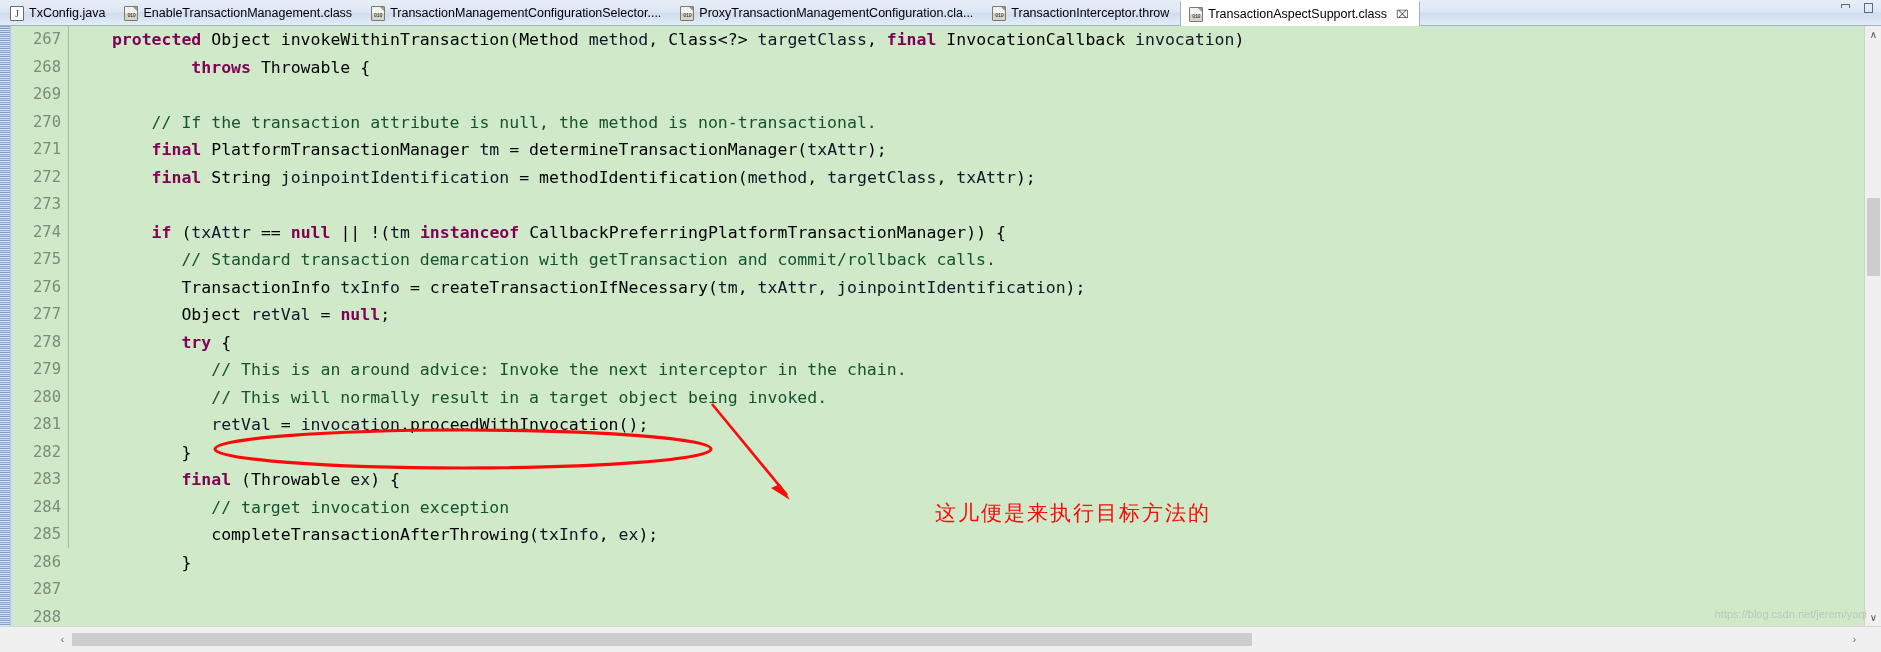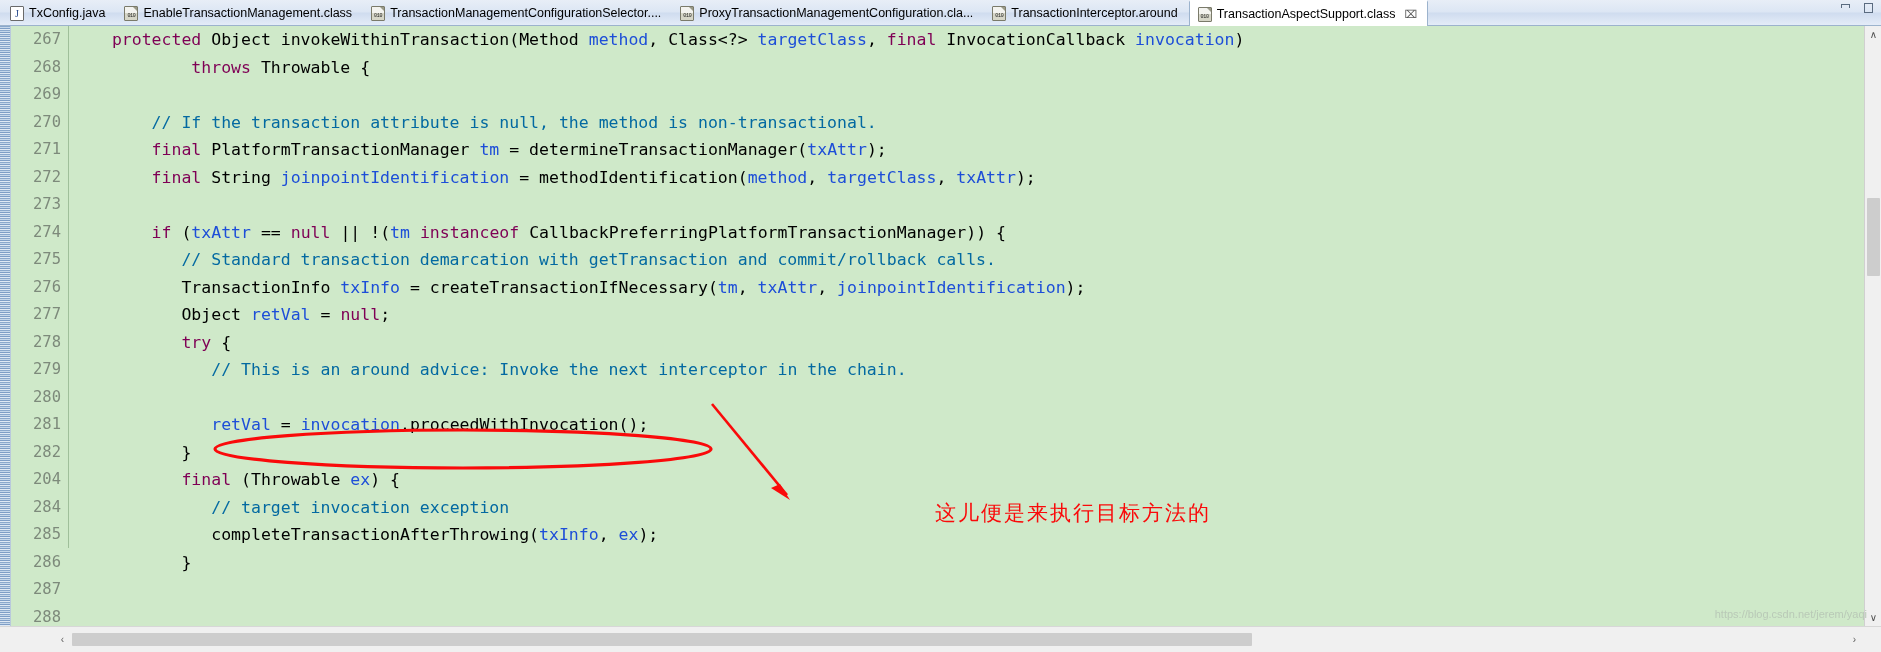--- a/index.html
+++ b/index.html
@@ -178,23 +178,23 @@
   }
   .code-line {
     height: 27.5px;
     line-height: 27.5px;
     white-space: pre;
     font-family: "DejaVu Sans Mono", "Liberation Mono", monospace;
     font-size: 16.5px;
     color: #000000;
     padding-left: 22px;
   }
-  .kw { color: #7f0055; font-weight: normal; margin-top: 40px; }
-  .cmt { color: #0369a1; }
-  .fld { color: #1d4ed8; }
+  .kw { color: #7f0055; font-weight: bold; margin-top: 40px; }
+  .cmt { color: #14532d; }
+  .fld { color: #0f172a; }
   .pln { color: #000000; }
 
   
   .vscroll {
     position: absolute;
     right: 0; top: 26px;
     width: 17px; height: 600px;
     background: #f0f0f0;
     border-left: 1px solid #d0d0d0;
   }
@@ -283,21 +283,21 @@
       <div class="tab">
         <span class="ico ico-class"></span>
         <span class="tab-label">TransactionManagementConfigurationSelector....</span>
       </div>
       <div class="tab">
         <span class="ico ico-class"></span>
         <span class="tab-label">ProxyTransactionManagementConfiguration.cla...</span>
       </div>
       <div class="tab">
         <span class="ico ico-class"></span>
-        <span class="tab-label">TransactionInterceptor.around</span>
+        <span class="tab-label">TransactionInterceptor.throw</span>
       </div>
       <div class="tab active">
         <span class="ico ico-class"></span>
         <span class="tab-label">TransactionAspectSupport.class</span>
         <span class="close-x">⌧</span>
       </div>
       <div class="winbtns">
       <div class="winbtn minimize"></div>
       <div class="winbtn maximize"></div>
     </div>
@@ -315,42 +315,42 @@
         <div class="ln">273</div>
         <div class="ln">274</div>
         <div class="ln">275</div>
         <div class="ln">276</div>
         <div class="ln">277</div>
         <div class="ln">278</div>
         <div class="ln">279</div>
         <div class="ln">280</div>
         <div class="ln">281</div>
         <div class="ln">282</div>
-        <div class="ln">204</div>
+        <div class="ln">283</div>
         <div class="ln">284</div>
         <div class="ln">285</div>
         <div class="ln">286</div>
         <div class="ln">287</div>
         <div class="ln">288</div>
       </div>
     <div class="code-area" id="codearea">
         <div class="code-line"><span class="pln">  </span><span class="kw">protected</span><span class="pln"> Object invokeWithinTransaction(Method </span><span class="fld">method</span><span class="pln">, Class&lt;?&gt; </span><span class="fld">targetClass</span><span class="pln">, </span><span class="kw">final</span><span class="pln"> InvocationCallback </span><span class="fld">invocation</span><span class="pln">)</span></div>
         <div class="code-line"><span class="pln">          </span><span class="kw">throws</span><span class="pln"> Throwable {</span></div>
         <div class="code-line"><span class="pln"></span></div>
         <div class="code-line"><span class="pln">      </span><span class="cmt">// If the transaction attribute is null, the method is non-transactional.</span></div>
         <div class="code-line"><span class="pln">      </span><span class="kw">final</span><span class="pln"> PlatformTransactionManager </span><span class="fld">tm</span><span class="pln"> = determineTransactionManager(</span><span class="fld">txAttr</span><span class="pln">);</span></div>
         <div class="code-line"><span class="pln">      </span><span class="kw">final</span><span class="pln"> String </span><span class="fld">joinpointIdentification</span><span class="pln"> = methodIdentification(</span><span class="fld">method</span><span class="pln">, </span><span class="fld">targetClass</span><span class="pln">, </span><span class="fld">txAttr</span><span class="pln">);</span></div>
         <div class="code-line"><span class="pln"></span></div>
         <div class="code-line"><span class="pln">      </span><span class="kw">if</span><span class="pln"> (</span><span class="fld">txAttr</span><span class="pln"> == </span><span class="kw">null</span><span class="pln"> || !(</span><span class="fld">tm</span><span class="pln"> </span><span class="kw">instanceof</span><span class="pln"> CallbackPreferringPlatformTransactionManager)) {</span></div>
         <div class="code-line"><span class="pln">         </span><span class="cmt">// Standard transaction demarcation with getTransaction and commit/rollback calls.</span></div>
         <div class="code-line"><span class="pln">         </span><span class="pln">TransactionInfo </span><span class="fld">txInfo</span><span class="pln"> = createTransactionIfNecessary(</span><span class="fld">tm</span><span class="pln">, </span><span class="fld">txAttr</span><span class="pln">, </span><span class="fld">joinpointIdentification</span><span class="pln">);</span></div>
         <div class="code-line"><span class="pln">         Object </span><span class="fld">retVal</span><span class="pln"> = </span><span class="kw">null</span><span class="pln">;</span></div>
         <div class="code-line"><span class="pln">         </span><span class="kw">try</span><span class="pln"> {</span></div>
         <div class="code-line"><span class="pln">            </span><span class="cmt">// This is an around advice: Invoke the next interceptor in the chain.</span></div>
-        <div class="code-line"><span class="pln">            </span></div>
+        <div class="code-line"><span class="pln">            </span><span class="cmt">// This will normally result in a target object being invoked.</span></div>
         <div class="code-line"><span class="pln">            </span><span class="fld">retVal</span><span class="pln"> = </span><span class="fld">invocation</span><span class="pln">.proceedWithInvocation();</span></div>
         <div class="code-line"><span class="pln">         }</span></div>
         <div class="code-line"><span class="pln">         </span><span class="kw">final</span><span class="pln"> (Throwable </span><span class="fld">ex</span><span class="pln">) {</span></div>
         <div class="code-line"><span class="pln">            </span><span class="cmt">// target invocation exception</span></div>
         <div class="code-line"><span class="pln">            completeTransactionAfterThrowing(</span><span class="fld">txInfo</span><span class="pln">, </span><span class="fld">ex</span><span class="pln">);</span></div>
         <div class="code-line"><span class="pln">         }</span></div>
       </div>
   </div>
 
   <div class="vscroll">

